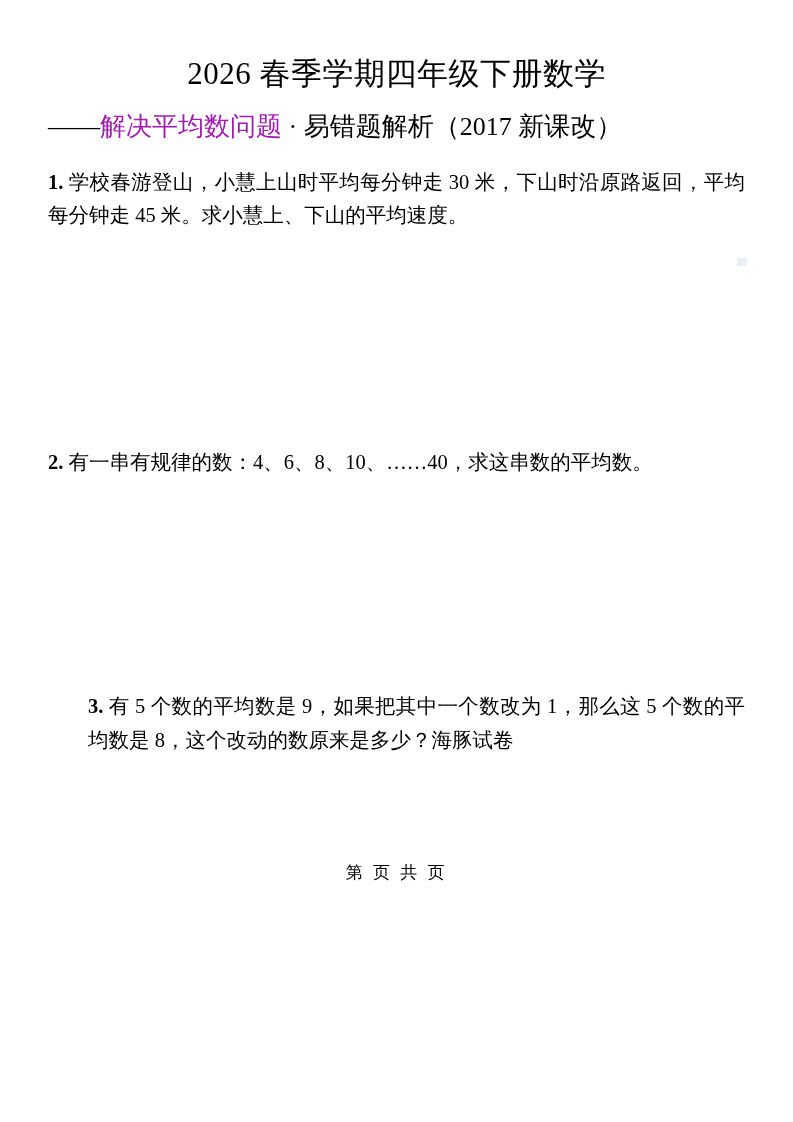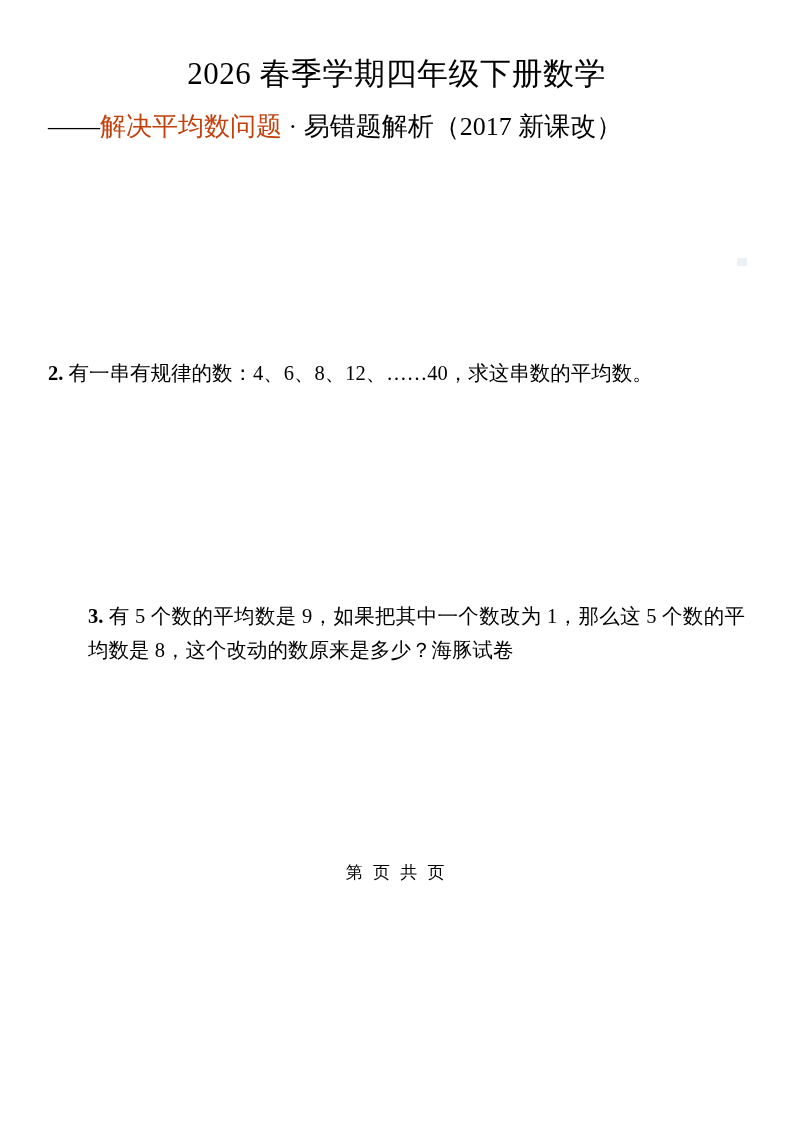--- a/index.html
+++ b/index.html
@@ -35,21 +35,21 @@
   }
   .subtitle {
     text-align: left;
     font-size: 26px;
     line-height: 1.3;
     margin-top: 16px;
     white-space: nowrap;
     font-weight: normal;
   }
   .subtitle .accent {
-    color: #c2410c;
+    color: #a21caf;
   }
   .problem {
     font-size: 20.5px;
     line-height: 1.65;
     text-align: justify;
     text-justify: inter-ideograph;
   }
   .problem .num {
     font-weight: bold;
   }
@@ -76,22 +76,23 @@
 </style>
 </head>
 <body>
 
 <div class="page">
 
   <div class="title">2026 春季学期四年级下册数学</div>
 
   <div class="subtitle"><span>——</span><span class="accent">解决平均数问题</span><span> · 易错题解析（2017 新课改）</span></div>
 
+  <div class="problem p1"><span class="num">1.</span> <span>学校春游登山，小慧上山时平均每分钟走 30 米，下山时沿原路返回，平均每分钟走 45 米。求小慧上、下山的平均速度。</span></div>
 
-  <div class="problem p2"><span class="num">2.</span> <span>有一串有规律的数：4、6、8、12、……40，求这串数的平均数。</span></div>
+  <div class="problem p2"><span class="num">2.</span> <span>有一串有规律的数：4、6、8、10、……40，求这串数的平均数。</span></div>
 
   <div class="problem p3"><span class="num">3.</span> <span>有 5 个数的平均数是 9，如果把其中一个数改为 1，那么这 5 个数的平均数是 8，这个改动的数原来是多少？海豚试卷</span></div>
 
   <div class="faint-mark"></div>
 
   <div class="footer">第 页 共 页</div>
 
 </div>
 
 </body></html>

